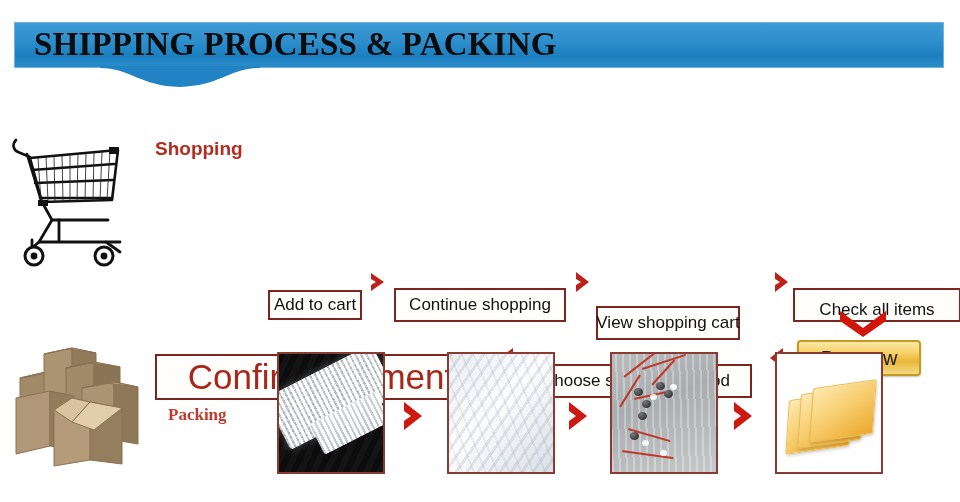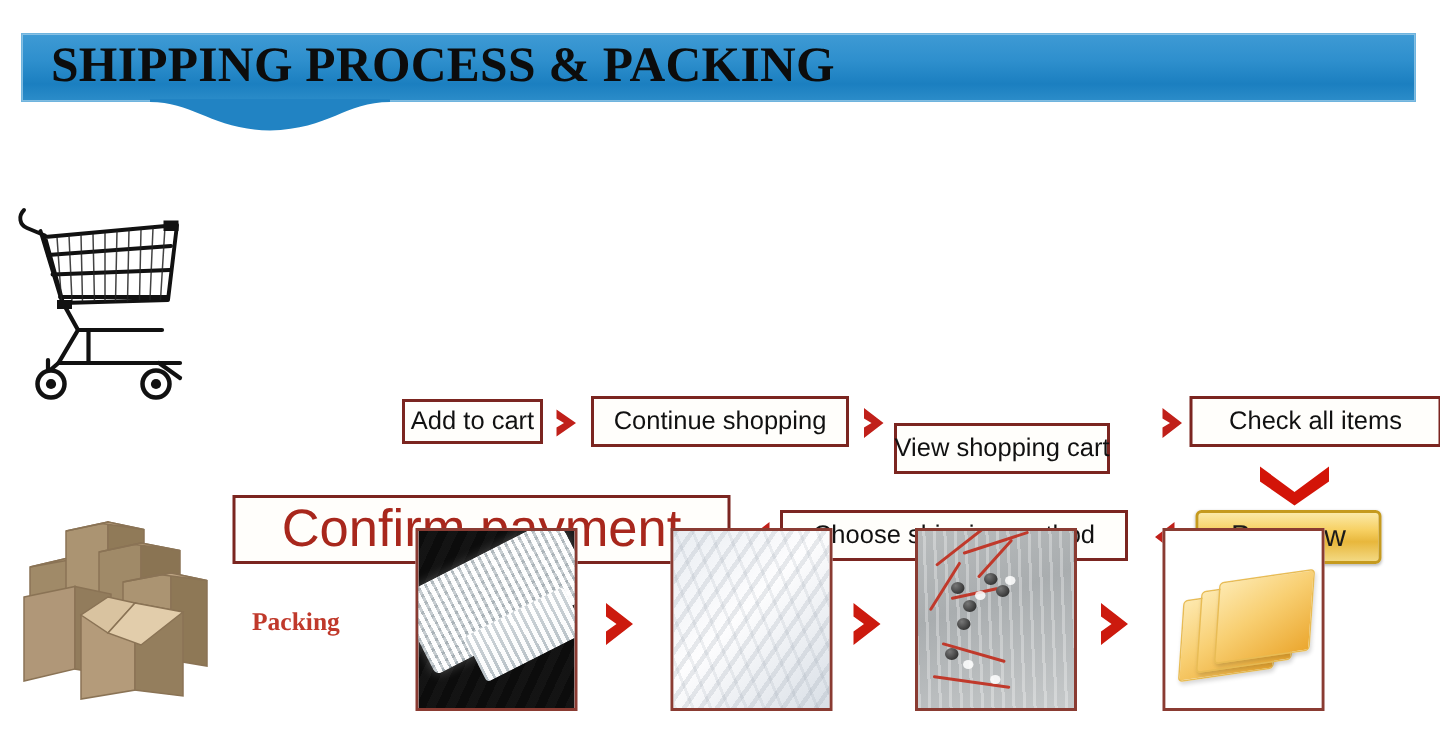--- a/index.html
+++ b/index.html
@@ -52,32 +52,33 @@
   .flowbox{
     position:absolute;
     box-sizing:border-box;
     border:2px solid #7b2520;
     background:#fffefb;
     color:#111;
     font-family:"Liberation Sans", sans-serif;
     font-size:17px;
     display:flex;align-items:center;justify-content:center;
     white-space:nowrap;
+    margin-top:24px;
   }
   .chev{
     position:absolute;
     line-height:0;
   }
   .chev svg{display:block;}
 
   
   #box-add{ left:268px; top:148px; width:94px; height:30px; }
   #box-continue{ left:394px; top:146px; width:172px; height:34px; }
   #box-view{ left:596px; top:164px; width:144px; height:34px; }
-  #box-check{ left:793px; top:146px; width:168px; height:34px; }
+  #box-check{ left:793px; top:146px; width:168px; height:34px;align-items:flex-end; }
 
   
   #chev-1{ left:368px; top:153px; }
   #chev-2{ left:573px; top:152px; }
   #chev-3{ left:772px; top:152px; }
 
   
   #chev-down{ left:838px; top:190px; }
 
   
@@ -230,20 +231,21 @@
       <circle cx="26" cy="128" r="9" fill="#fff" stroke="#111" stroke-width="3"></circle>
       <circle cx="26" cy="128" r="3.4" fill="#111"></circle>
       <circle cx="96" cy="128" r="9" fill="#fff" stroke="#111" stroke-width="3"></circle>
       <circle cx="96" cy="128" r="3.4" fill="#111"></circle>
       <rect x="101" y="19" width="10" height="7" fill="#111"></rect>
       <rect x="30" y="72" width="10" height="6" fill="#111"></rect>
     </svg>
   </div>
 
   <div id="process-label">
+    <div>Shopping</div>
   </div>
 
   <div class="flowbox" id="box-add">
     <span>Add to cart</span>
   </div>
 
   <div class="chev" id="chev-1">
     <svg width="22" height="22" viewBox="0 0 22 22">
       <path d="M3,2 L16,11 L3,20 L3,14 L8,11 L3,8 Z" fill="#c0201a"></path>
     </svg>

